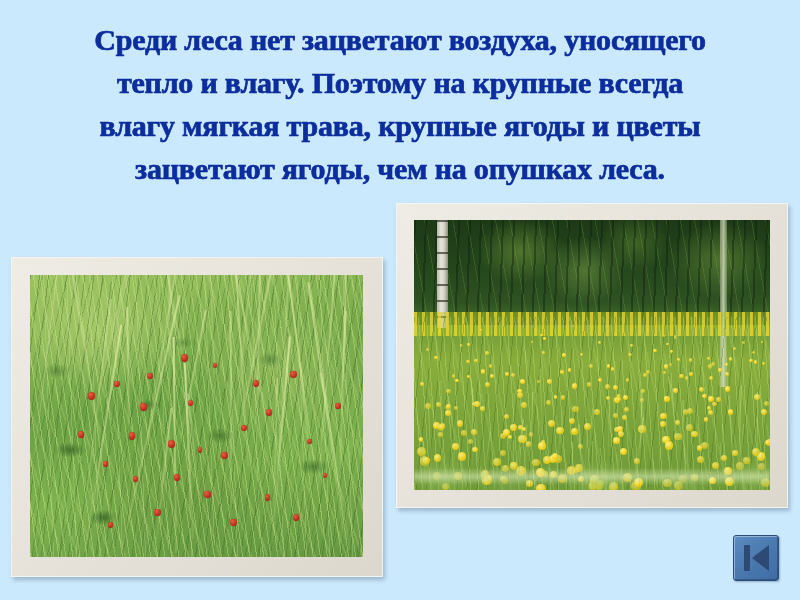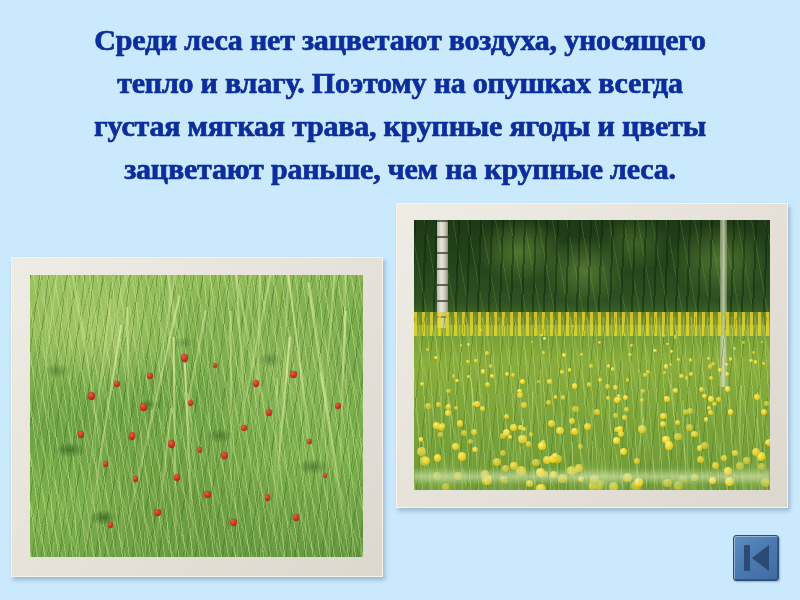--- a/index.html
+++ b/index.html
@@ -281,23 +281,23 @@
     border-color: transparent #2c4a74 transparent transparent;
   }
 </style>
 </head>
 <body>
 
 <div id="slide">
 
   <div id="title-block">
     <span class="tline">Среди леса нет зацветают воздуха, уносящего</span>
-    <span class="tline">тепло и влагу. Поэтому на опушках всегда</span>
-    <span class="tline">густая мягкая трава, крупные ягоды и цветы</span>
-    <span class="tline">зацветают раньше, чем на крупные леса.</span>
+    <span class="tline">тепло и влагу. Поэтому на крупные всегда</span>
+    <span class="tline">влагу мягкая трава, крупные ягоды и цветы</span>
+    <span class="tline">зацветают ягоды, чем на опушках леса.</span>
   </div>
 
   <div class="photo-frame" id="photo-left">
     <div class="mat"></div>
     <div class="photo-inner">
       <div class="grass-scene">
         <div class="blades"></div>
         <div class="leaves"></div>
         <div class="tallblades" id="left-tall">
             <i style="left: 72.5264%; bottom: 3.24257%; height: 60.4114%; transform: rotate(1.39304deg); opacity: 0.38;"></i>

